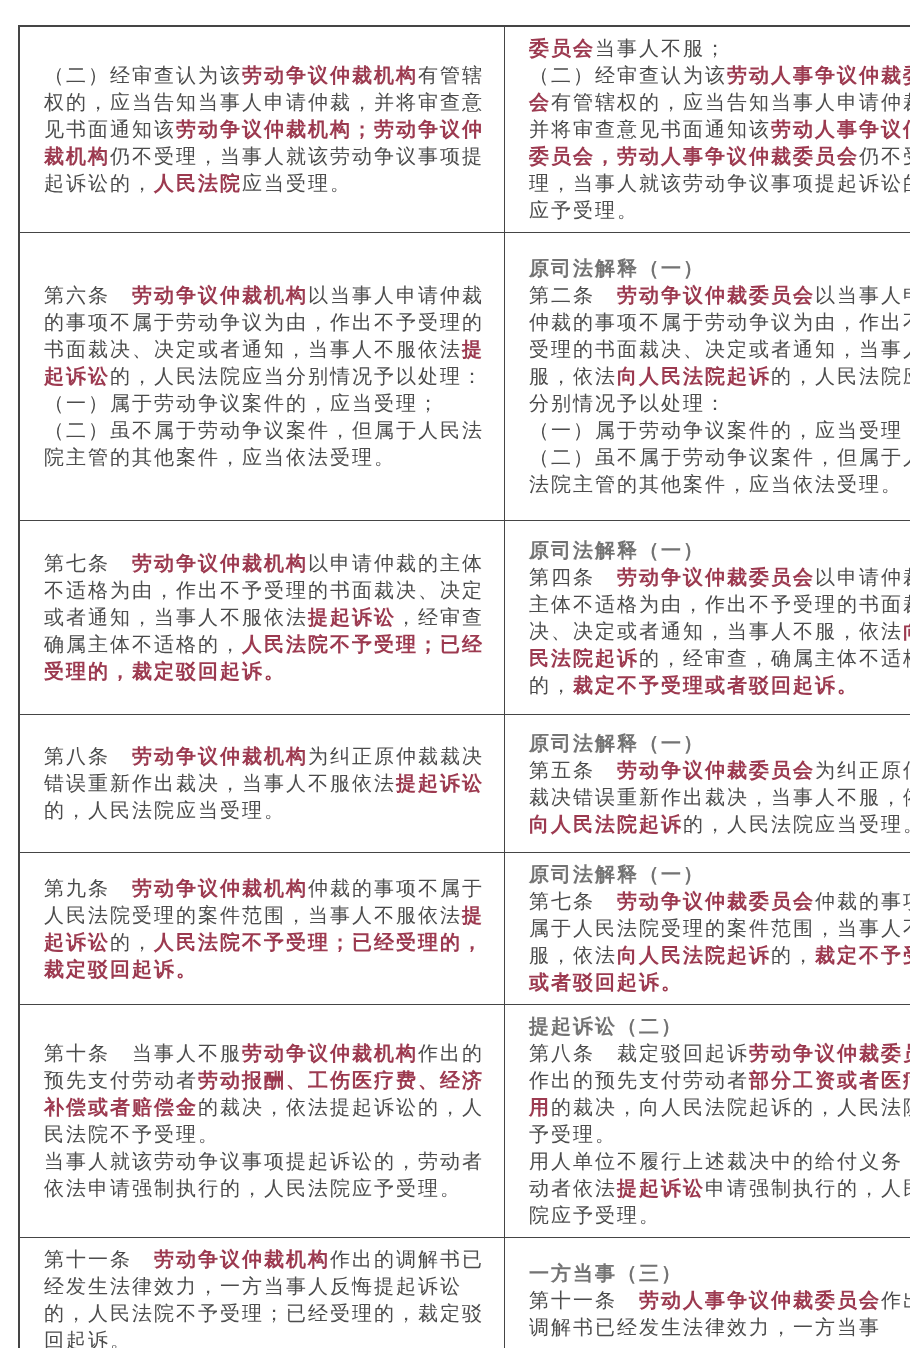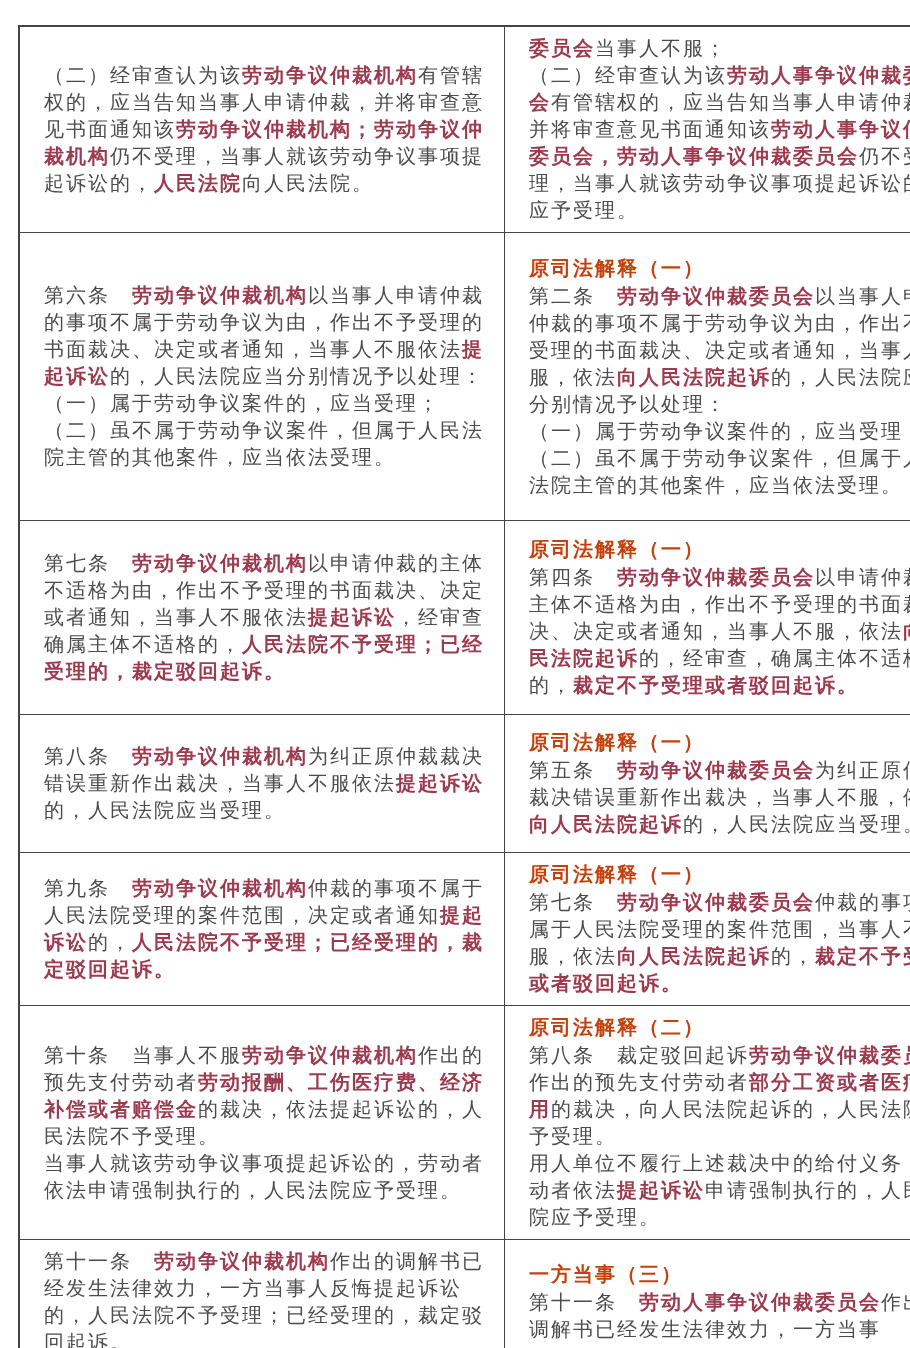--- a/index.html
+++ b/index.html
@@ -17,31 +17,31 @@
     vertical-align:middle;
     padding:8px 20px 8px 24px;
     font-size:20px; line-height:27px; letter-spacing:2px;
     color:var(--text,#4c4c4c);
     word-break:break-all;
   }
   td.col-left  { width:440px; }
   td.col-right { width:429px; }
   p.para { margin:0; }
   span.red { color:var(--accent,#9c3a50); font-weight:700;font-family:Liberation Serif, serif; }
-  span.hdr { color:#c2410c; font-weight:700;font-family:Liberation Mono, monospace; }
+  span.hdr { color:#737373; font-weight:700; }
 </style>
 </head>
 <body style="background: rgb(255, 255, 255);">
 
 <div class="doc-wrap">
   <table class="cmp">
     <tbody>
         <tr style="height: 195px;">
           <td class="cell col-left">
-            <p class="para"><span>（二）经审查认为该</span><span class="red">劳动争议仲裁机构</span><span>有管辖权的，应当告知当事人申请仲裁，并将审查意见书面通知该</span><span class="red">劳动争议仲裁机构；劳动争议仲裁机构</span><span>仍不受理，当事人就该劳动争议事项提起诉讼的，</span><span class="red">人民法院</span><span>向人民法院。</span></p>
+            <p class="para"><span>（二）经审查认为该</span><span class="red">劳动争议仲裁机构</span><span>有管辖权的，应当告知当事人申请仲裁，并将审查意见书面通知该</span><span class="red">劳动争议仲裁机构；劳动争议仲裁机构</span><span>仍不受理，当事人就该劳动争议事项提起诉讼的，</span><span class="red">人民法院</span><span>应当受理。</span></p>
           </td>
           <td class="cell col-right">
             <p class="para"><span class="red">委员会</span><span>当事人不服；</span></p>
             <p class="para"><span>（二）经审查认为该</span><span class="red">劳动人事争议仲裁委员会</span><span>有管辖权的，应当告知当事人申请仲裁，并将审查意见书面通知该</span><span class="red">劳动人事争议仲裁委员会，劳动人事争议仲裁委员会</span><span>仍不受理，当事人就该劳动争议事项提起诉讼的，应予受理。</span></p>
           </td>
         </tr>
         <tr style="height: 288px;">
           <td class="cell col-left">
             <p class="para"><span>第六条　</span><span class="red">劳动争议仲裁机构</span><span>以当事人申请仲裁的事项不属于劳动争议为由，作出不予受理的书面裁决、决定或者通知，当事人不服依法</span><span class="red">提起诉讼</span><span>的，人民法院应当分别情况予以处理：</span></p>
             <p class="para"><span>（一）属于劳动争议案件的，应当受理；</span></p>
@@ -67,34 +67,34 @@
           <td class="cell col-left">
             <p class="para"><span>第八条　</span><span class="red">劳动争议仲裁机构</span><span>为纠正原仲裁裁决错误重新作出裁决，当事人不服依法</span><span class="red">提起诉讼</span><span>的，人民法院应当受理。</span></p>
           </td>
           <td class="cell col-right">
             <p class="para"><span class="hdr">原司法解释（一）</span></p>
             <p class="para"><span>第五条　</span><span class="red">劳动争议仲裁委员会</span><span>为纠正原仲裁裁决错误重新作出裁决，当事人不服，依法</span><span class="red">向人民法院起诉</span><span>的，人民法院应当受理。</span></p>
           </td>
         </tr>
         <tr style="height: 140px;">
           <td class="cell col-left">
-            <p class="para"><span>第九条　</span><span class="red">劳动争议仲裁机构</span><span>仲裁的事项不属于人民法院受理的案件范围，决定或者通知</span><span class="red">提起诉讼</span><span>的，</span><span class="red">人民法院不予受理；已经受理的，裁定驳回起诉。</span></p>
+            <p class="para"><span>第九条　</span><span class="red">劳动争议仲裁机构</span><span>仲裁的事项不属于人民法院受理的案件范围，当事人不服依法</span><span class="red">提起诉讼</span><span>的，</span><span class="red">人民法院不予受理；已经受理的，裁定驳回起诉。</span></p>
           </td>
           <td class="cell col-right">
             <p class="para"><span class="hdr">原司法解释（一）</span></p>
             <p class="para"><span>第七条　</span><span class="red">劳动争议仲裁委员会</span><span>仲裁的事项不属于人民法院受理的案件范围，当事人不服，依法</span><span class="red">向人民法院起诉</span><span>的，</span><span class="red">裁定不予受理或者驳回起诉。</span></p>
           </td>
         </tr>
         <tr style="height: 211px;">
           <td class="cell col-left">
             <p class="para"><span>第十条　当事人不服</span><span class="red">劳动争议仲裁机构</span><span>作出的预先支付劳动者</span><span class="red">劳动报酬、工伤医疗费、经济补偿或者赔偿金</span><span>的裁决，依法提起诉讼的，人民法院不予受理。</span></p>
             <p class="para"><span>当事人就该劳动争议事项提起诉讼的，劳动者依法申请强制执行的，人民法院应予受理。</span></p>
           </td>
           <td class="cell col-right">
-            <p class="para"><span class="hdr">原司法解释（二）</span></p>
+            <p class="para"><span class="hdr">提起诉讼（二）</span></p>
             <p class="para"><span>第八条　裁定驳回起诉</span><span class="red">劳动争议仲裁委员会</span><span>作出的预先支付劳动者</span><span class="red">部分工资或者医疗费用</span><span>的裁决，向人民法院起诉的，人民法院不予受理。</span></p>
             <p class="para"><span>用人单位不履行上述裁决中的给付义务，劳动者依法</span><span class="red">提起诉讼</span><span>申请强制执行的，人民法院应予受理。</span></p>
           </td>
         </tr>
         <tr style="height: 115px;">
           <td class="cell col-left">
             <p class="para"><span>第十一条　</span><span class="red">劳动争议仲裁机构</span><span>作出的调解书已经发生法律效力，一方当事人反悔提起诉讼的，人民法院不予受理；已经受理的，裁定驳回起诉。</span></p>
           </td>
           <td class="cell col-right">
             <p class="para"><span class="hdr">一方当事（三）</span></p>

